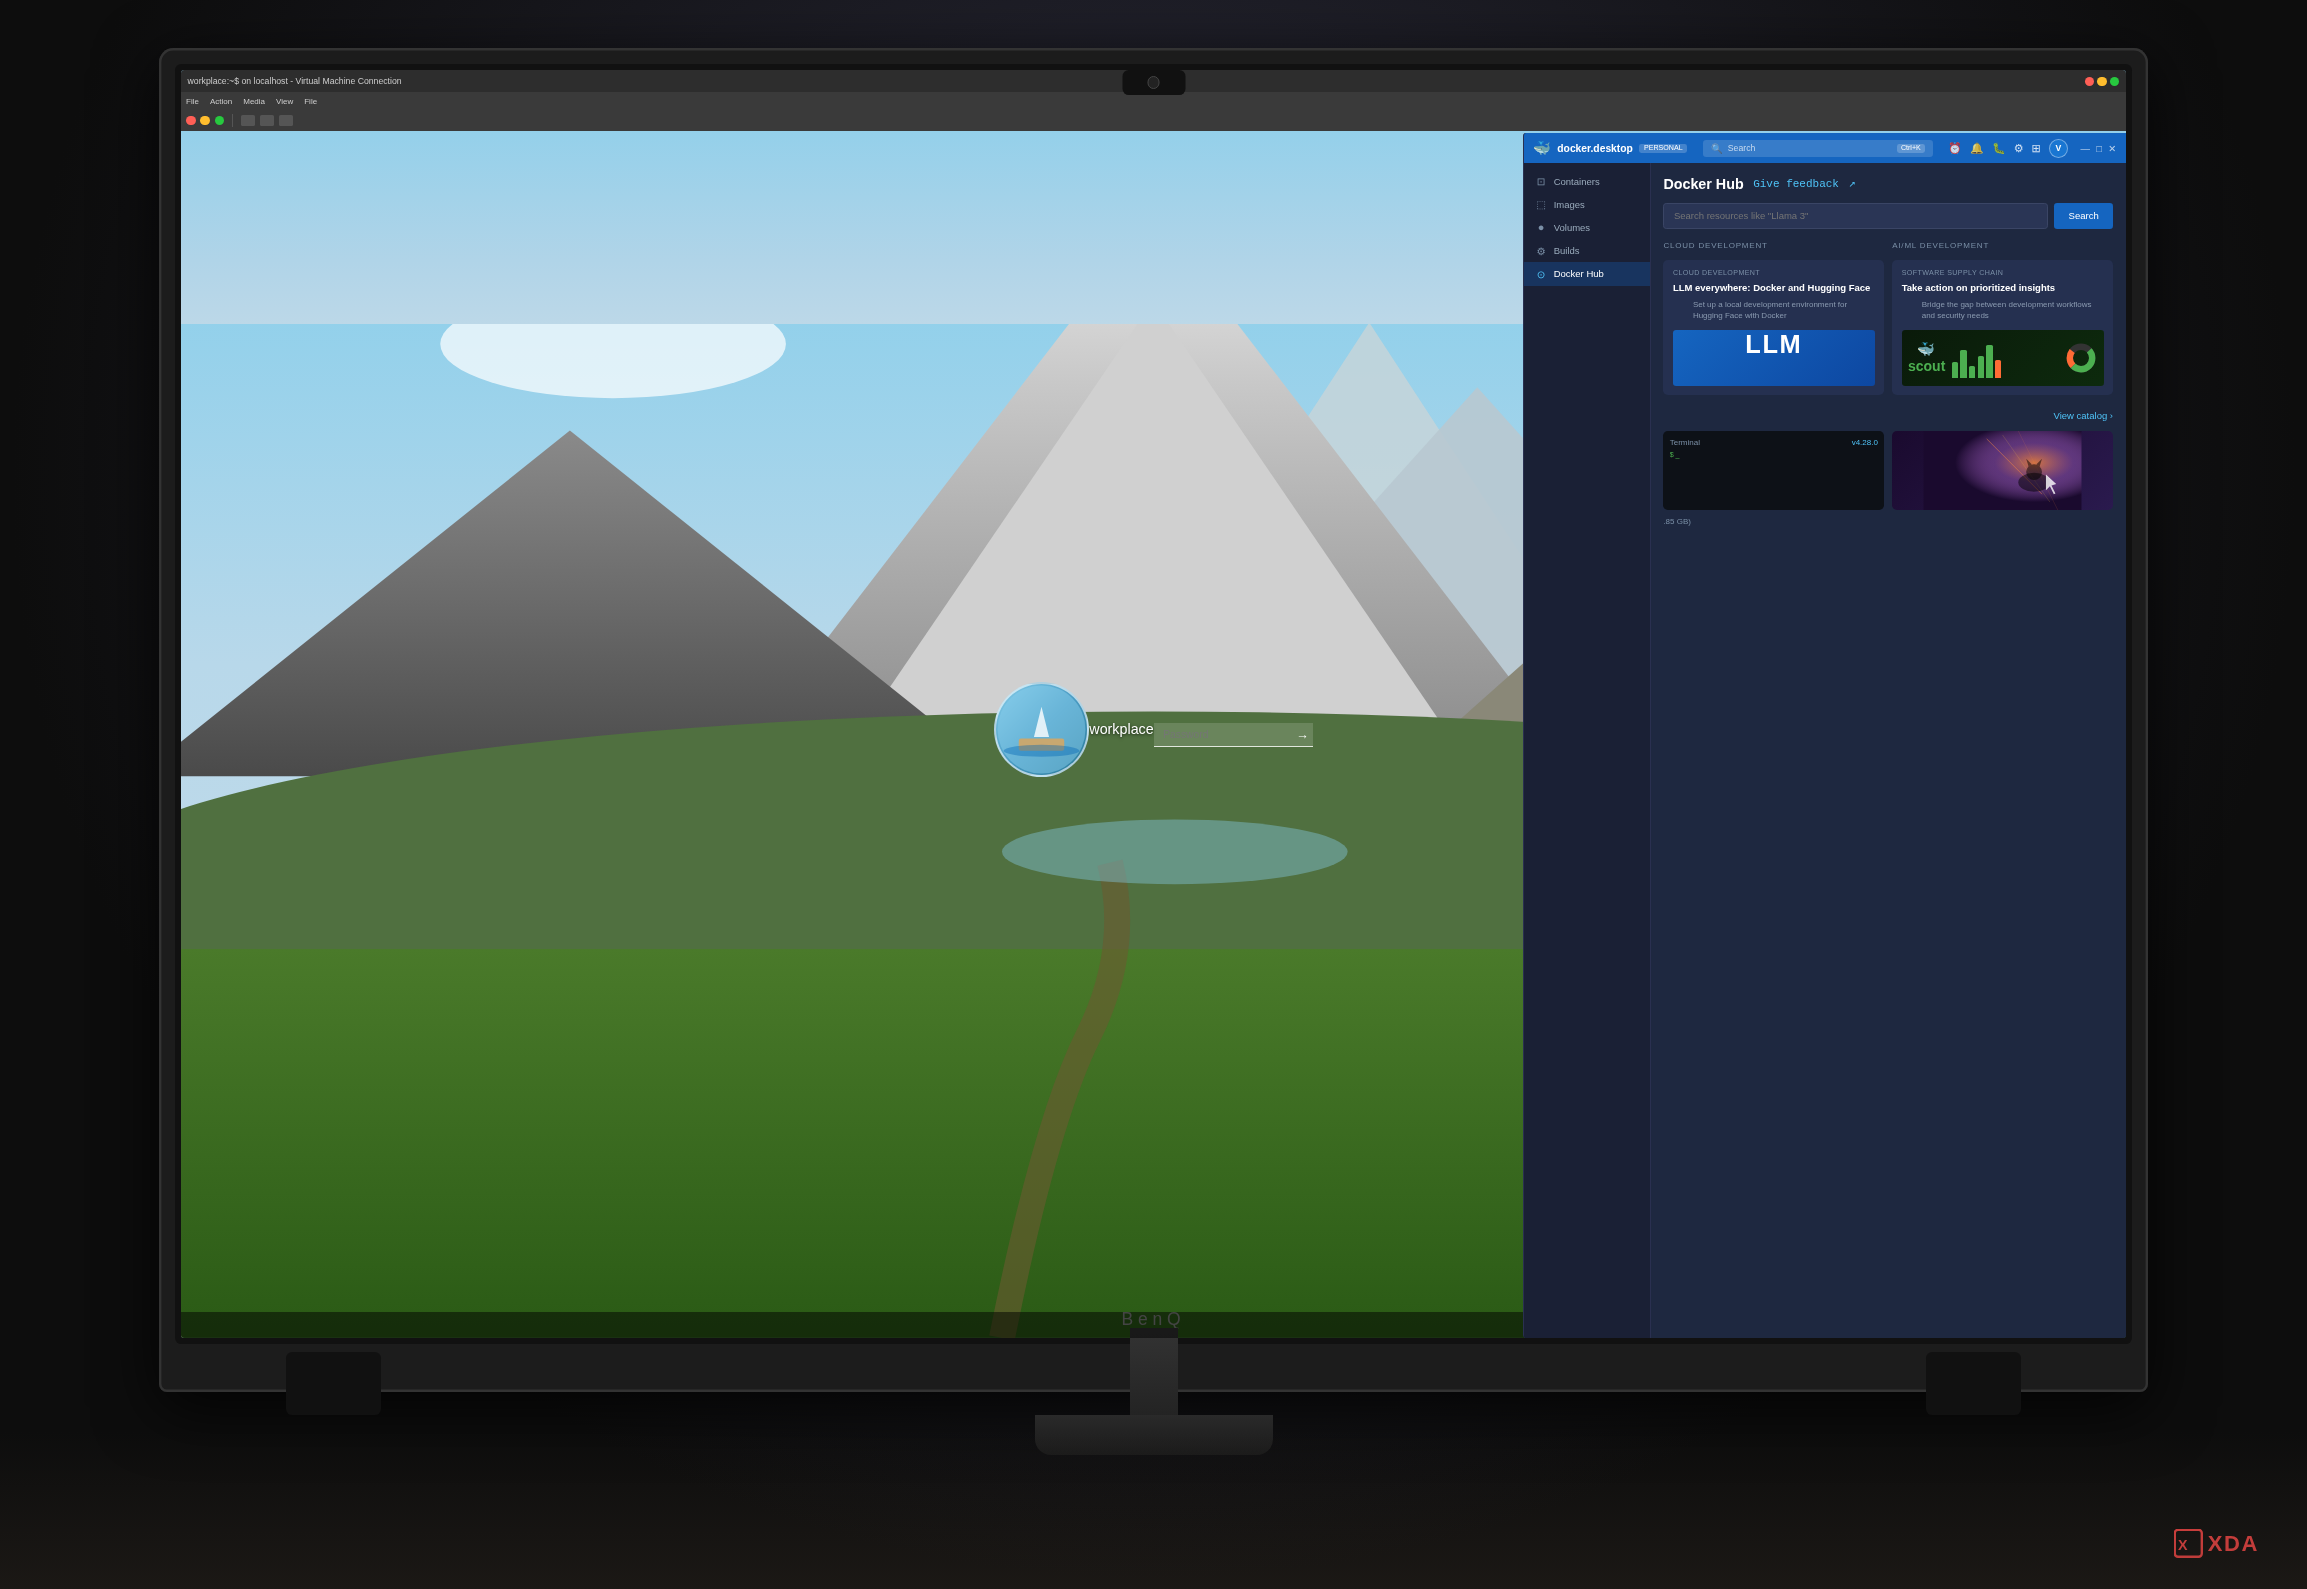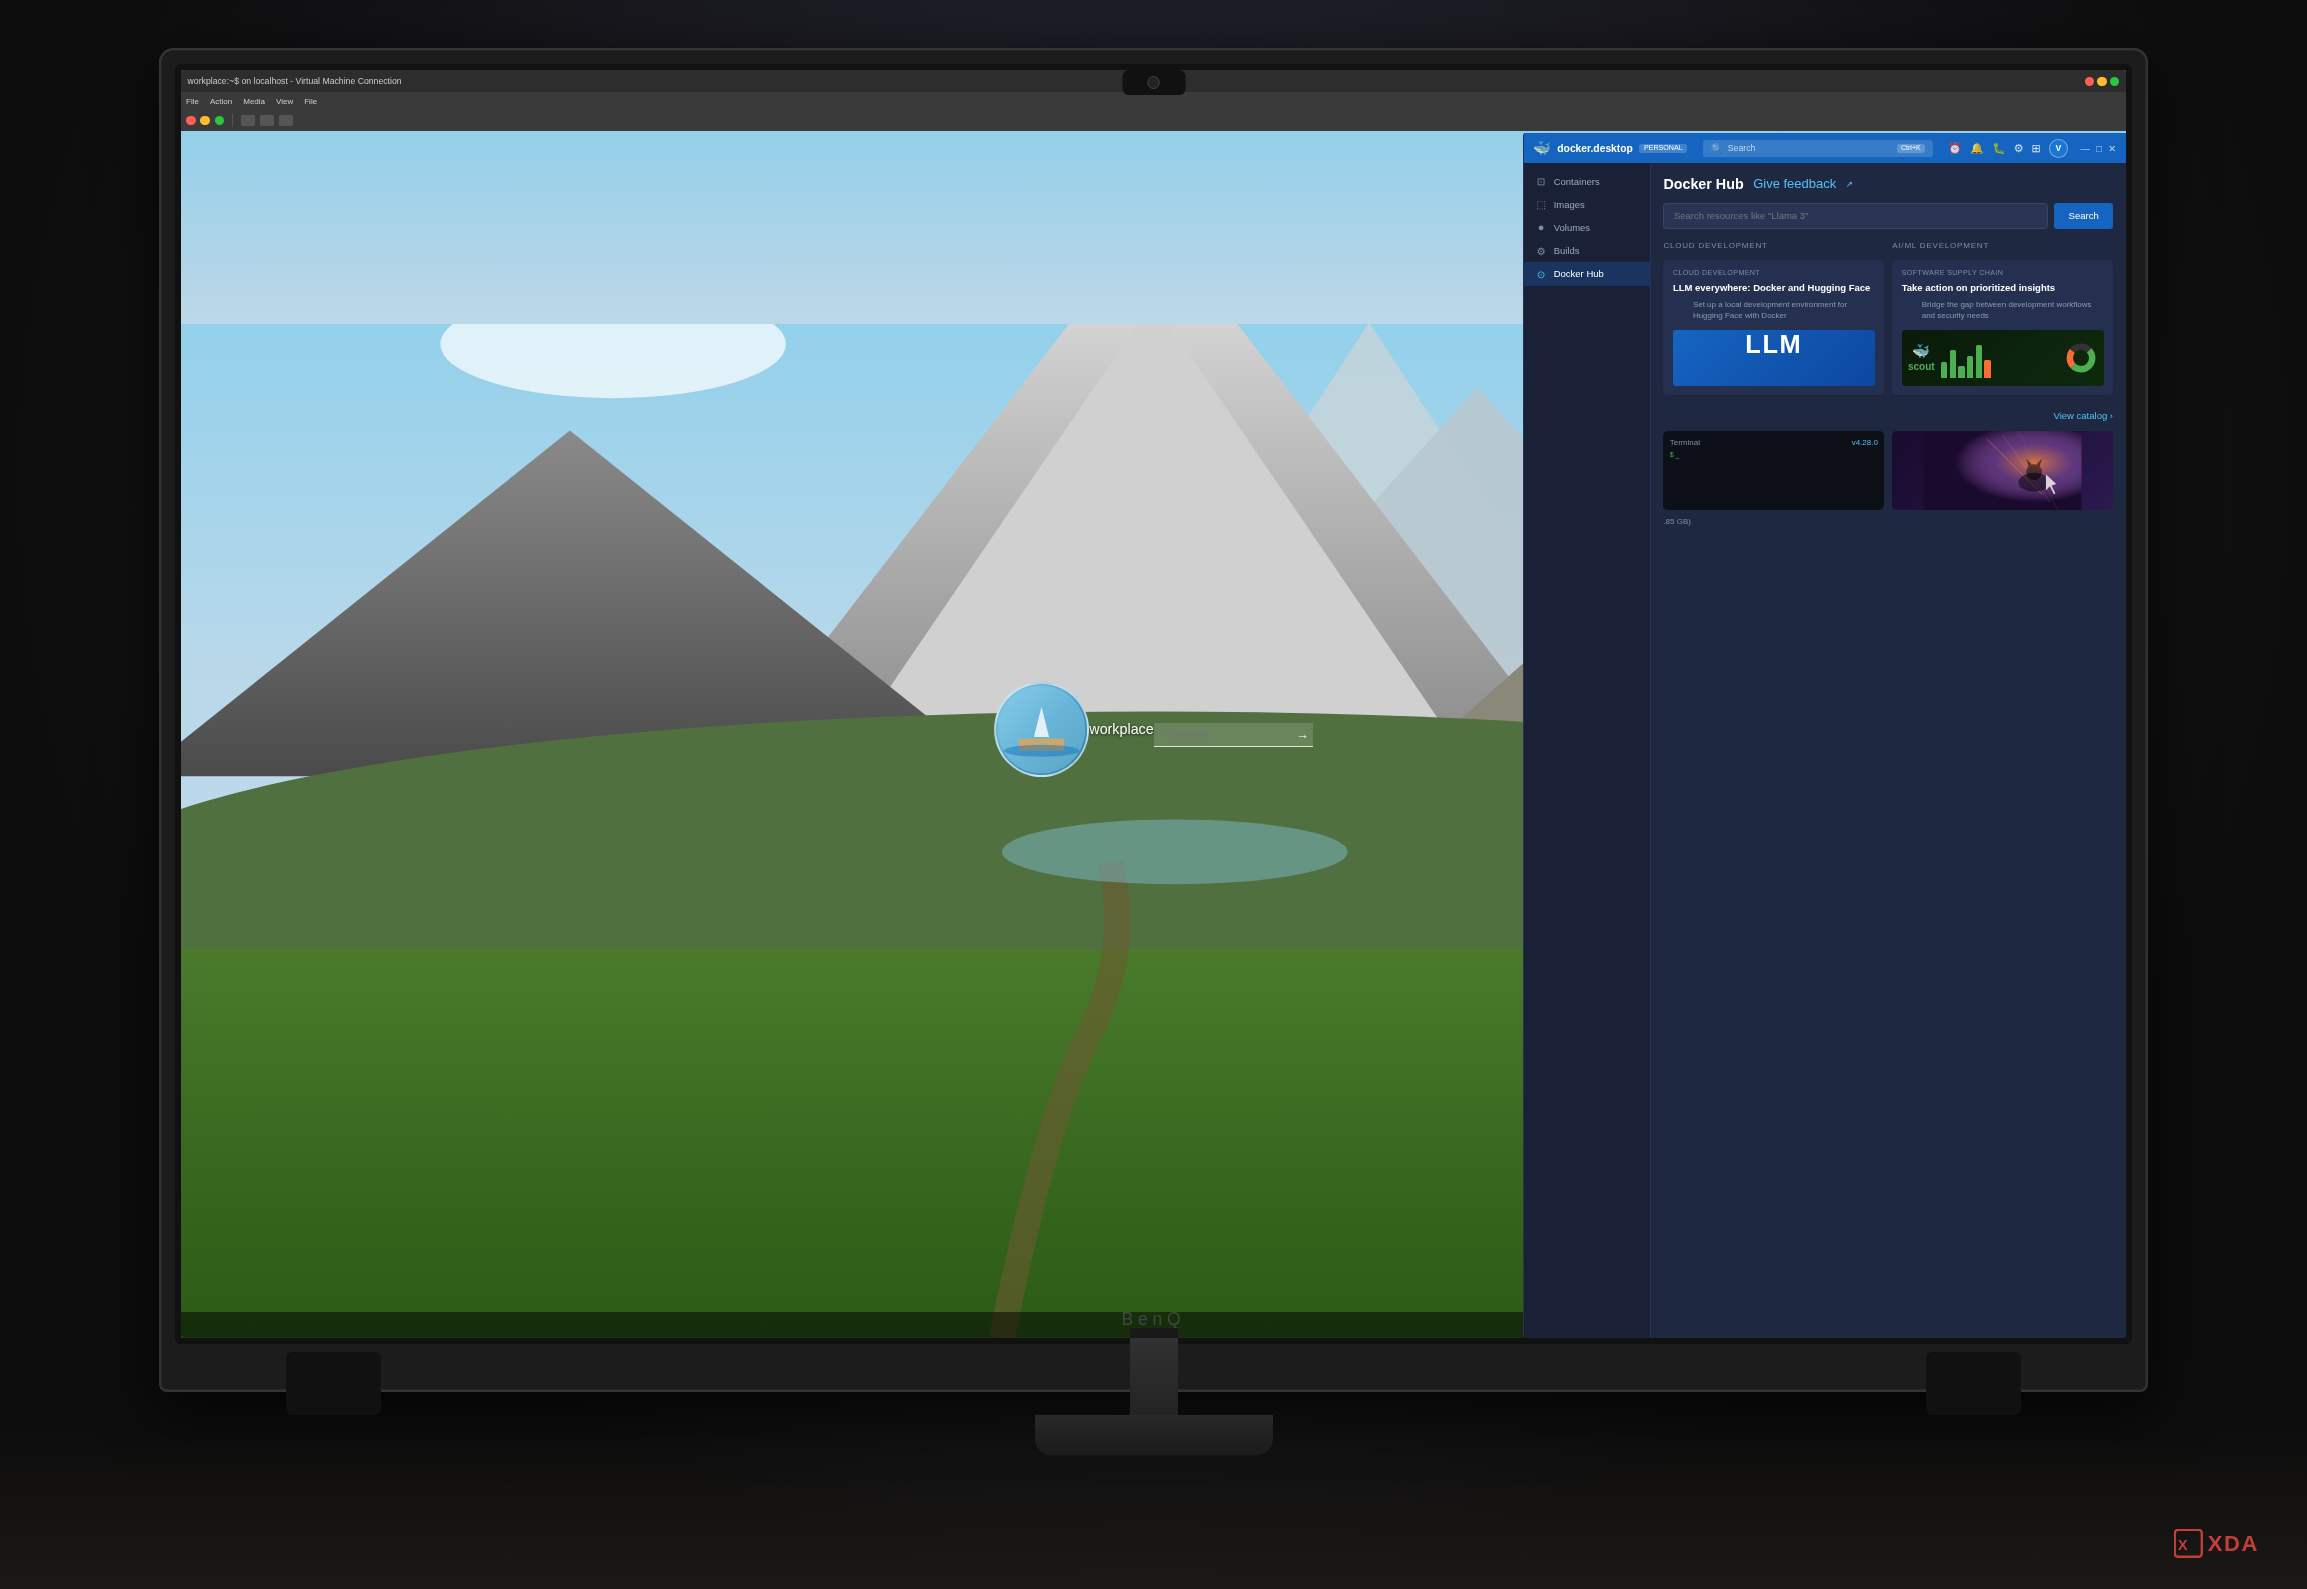--- a/index.html
+++ b/index.html
@@ -438,21 +438,22 @@
       gap: 9.5px;
       margin-bottom: 11px;
     }
     .docker-hub-title {
       color: white;
       font-size: 14.3px;
       font-weight: bold;
     }
     .docker-hub-feedback {
       color: #4fc3f7;
-      font-size: 13px;
+      font-size: 11px;
+      font-family: Liberation Mono, monospace;
     }
 
     
     .docker-hub-search {
       display: flex;
       gap: 6.3px;
       margin-bottom: 12.7px;
     }
     .docker-hub-search-input {
       flex: 1;
@@ -603,21 +604,21 @@
       display: flex;
       flex-direction: column;
       align-items: center;
       gap: 1.6px;
     }
     .scout-whale {
       font-size: 14.3px;
     }
     .scout-text {
       color: #4caf50;
-      font-size: 10px;
+      font-size: 14px;
       font-weight: bold;
     }
     .scout-chart {
       flex: 1;
       display: flex;
       align-items: flex-end;
       gap: 2.4px;
       height: 40px;
     }
     .scout-bar {

